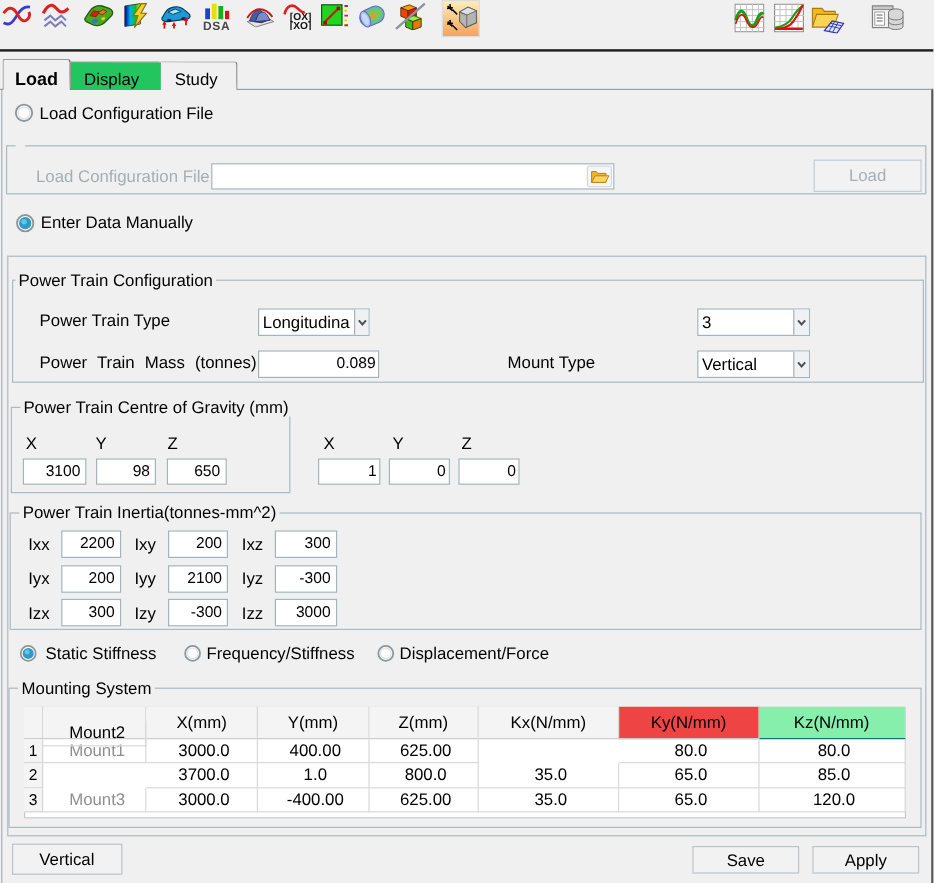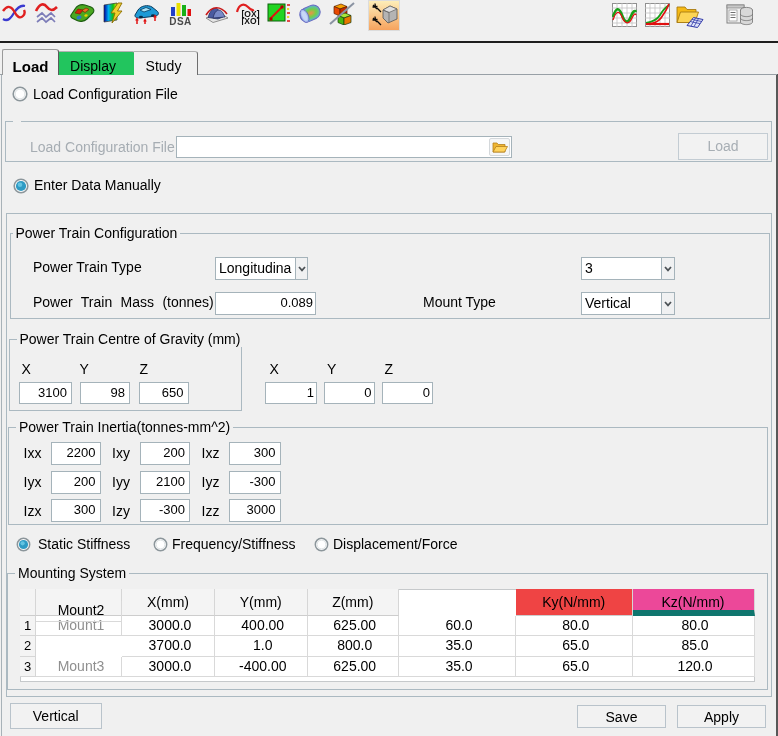--- a/index.html
+++ b/index.html
@@ -312,28 +312,28 @@
 
 <div class="gb" style="left:7px;top:573px;width:761px;height:116.5px">
       <b>Mounting System</b>
     </div>
 <div class="abs" style="left:20px;top:588.5px;width:735px;height:93px;background:#fff;border:1px solid #c6c9cb"></div>
 <div class="cell" style="left:20px;top:589px;width:16px;height:26.5px;background:#f4f4f4;border-right:1px solid #d6d6d6;border-bottom:1px solid #cdcdcd;line-height:26px;font-size:14px"></div>
 <div class="cell" style="left:36px;top:589px;width:86px;height:26.5px;background:#f4f4f4;border-right:1px solid #d6d6d6;border-bottom:1px solid #cdcdcd;line-height:26px;font-size:14px"></div>
 <div class="cell" style="left:215px;top:589px;width:92.5px;height:26.5px;background:#f4f4f4;border-right:1px solid #d6d6d6;border-bottom:1px solid #cdcdcd;line-height:26px;font-size:14px">Y(mm)</div>
 <div class="cell" style="left:122px;top:589px;width:93px;height:26.5px;background:#f4f4f4;border-right:1px solid #d6d6d6;border-bottom:1px solid #cdcdcd;line-height:26px;font-size:14px">X(mm)</div>
 <div class="cell" style="left:307.5px;top:589px;width:91.5px;height:26.5px;background:#f4f4f4;border-right:1px solid #d6d6d6;border-bottom:1px solid #cdcdcd;line-height:26px;font-size:14px">Z(mm)</div>
+<div class="cell" style="left:399px;top:589px;width:117px;height:26.5px;background:#f4f4f4;border-right:1px solid #d6d6d6;border-bottom:1px solid #cdcdcd;line-height:26px;font-size:14px">Kx(N/mm)</div>
 <div class="cell" style="left:516px;top:589px;width:116.5px;height:26.5px;background:#ef4444;border-right:1px solid #d6d6d6;border-bottom:1px solid #cdcdcd;line-height:26px;font-size:14px">Ky(N/mm)</div>
-<div class="cell" style="left:632.5px;top:589px;width:122.0px;height:26.5px;background:#ec4899;border-right:1px solid #d6d6d6;border-bottom:6px solid #0f766e;line-height:26px;font-size:14px">Kz(N/mm)</div>
+<div class="cell" style="left:632.5px;top:589px;width:122.0px;height:26.5px;background:#86efac;border-right:1px solid #d6d6d6;border-bottom:1px solid #0f766e;line-height:26px;font-size:14px">Kz(N/mm)</div>
 <div class="cell" style="left:20px;top:615.5px;width:16px;height:20.5px;line-height:19.5px;background:#f4f4f4;border-right:1px solid #d6d6d6;border-bottom:1px solid #d6d6d6;font-size:13px">1</div>
 <div class="cell" style="left:36px;top:615.5px;width:86px;height:20.5px;line-height:19.5px;border-right:1px solid #d9d9d9;border-bottom:1px solid #d9d9d9;color:#8f8f8f;font-size:14px;padding-left:5px">Mount1</div>
 <div class="cell" style="left:122px;top:615.5px;width:93px;height:20.5px;line-height:19.5px;border-right:1px solid #d9d9d9;border-bottom:1px solid #d9d9d9;font-size:14px;padding-left:4px">3000.0</div>
 <div class="cell" style="left:215px;top:615.5px;width:92.5px;height:20.5px;line-height:19.5px;border-right:1px solid #d9d9d9;border-bottom:1px solid #d9d9d9;font-size:14px;padding-left:4px">400.00</div>
 <div class="cell" style="left:307.5px;top:615.5px;width:91.5px;height:20.5px;line-height:19.5px;border-right:1px solid #d9d9d9;border-bottom:1px solid #d9d9d9;font-size:14px;padding-left:4px">625.00</div>
-<div class="cell" style="left:399px;top:615.5px;width:117px;height:20.5px;line-height:19.5px;border-right:1px solid #d9d9d9;border-bottom:1px solid #d9d9d9;font-size:14px;padding-left:4px">60.0</div>
 <div class="cell" style="left:516px;top:615.5px;width:116.5px;height:20.5px;line-height:19.5px;border-right:1px solid #d9d9d9;border-bottom:1px solid #d9d9d9;font-size:14px;padding-left:4px">80.0</div>
 <div class="cell" style="left:632.5px;top:615.5px;width:122.0px;height:20.5px;line-height:19.5px;border-right:1px solid #d9d9d9;border-bottom:1px solid #d9d9d9;font-size:14px;padding-left:4px">80.0</div>
 <div class="cell" style="left:20px;top:636px;width:16px;height:20.5px;line-height:19.5px;background:#f4f4f4;border-right:1px solid #d6d6d6;border-bottom:1px solid #d6d6d6;font-size:13px">2</div>
 <div class="cell" style="left:36px;top:601px;width:86px;height:20.5px;line-height:19.5px;border-right:1px solid #d9d9d9;border-bottom:1px solid #d9d9d9;color:#000000;font-size:14px;padding-left:5px">Mount2</div>
 <div class="cell" style="left:122px;top:636px;width:93px;height:20.5px;line-height:19.5px;border-right:1px solid #d9d9d9;border-bottom:1px solid #d9d9d9;font-size:14px;padding-left:4px">3700.0</div>
 <div class="cell" style="left:215px;top:636px;width:92.5px;height:20.5px;line-height:19.5px;border-right:1px solid #d9d9d9;border-bottom:1px solid #d9d9d9;font-size:14px;padding-left:4px">1.0</div>
 <div class="cell" style="left:307.5px;top:636px;width:91.5px;height:20.5px;line-height:19.5px;border-right:1px solid #d9d9d9;border-bottom:1px solid #d9d9d9;font-size:14px;padding-left:4px">800.0</div>
 <div class="cell" style="left:399px;top:636px;width:117px;height:20.5px;line-height:19.5px;border-right:1px solid #d9d9d9;border-bottom:1px solid #d9d9d9;font-size:14px;padding-left:4px">35.0</div>
 <div class="cell" style="left:516px;top:636px;width:116.5px;height:20.5px;line-height:19.5px;border-right:1px solid #d9d9d9;border-bottom:1px solid #d9d9d9;font-size:14px;padding-left:4px">65.0</div>
 <div class="cell" style="left:632.5px;top:636px;width:122.0px;height:20.5px;line-height:19.5px;border-right:1px solid #d9d9d9;border-bottom:1px solid #d9d9d9;font-size:14px;padding-left:4px">85.0</div>

